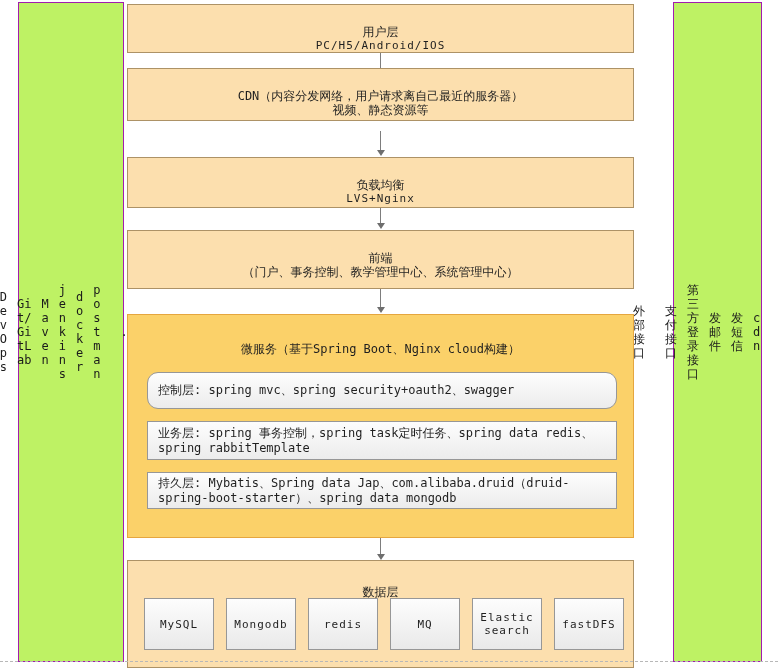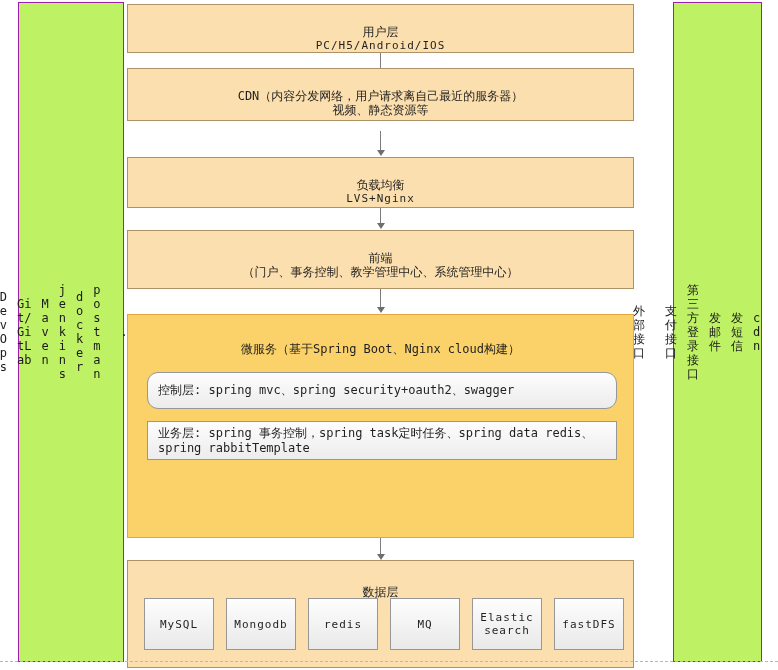--- a/index.html
+++ b/index.html
@@ -120,20 +120,23 @@
   <div class="arrow" style="top:289px; height:24px;"></div>
 
   <div class="layer-box micro" style="top:314px; height:224px;">
     <span class="layer-line" style="margin-top:7px;">微服务（基于Spring Boot、Nginx cloud构建）</span>
     <div class="sub-box" style="top:57px; height:37px;border-radius:11px;">
       <span>控制层: spring mvc、spring security+oauth2、swagger</span>
     </div>
     <div class="sub-box" style="top:106px; height:39px;">
       <span>业务层: spring 事务控制，spring task定时任务、spring data redis、spring rabbitTemplate</span>
     </div>
+    <div class="sub-box" style="top:157px; height:37px;">
+      <span>持久层: Mybatis、Spring data Jap、com.alibaba.druid（druid-spring-boot-starter）、spring data mongodb</span>
+    </div>
   </div>
 
   <div class="arrow" style="top:538px; height:22px;"></div>
 
   <div class="layer-box" style="top:560px; height:108px;">
     <span class="layer-line" style="margin-top:4px;">数据层</span>
     <div class="stores-row">
       <div class="store-box">
         <span>MySQL</span>
       </div>

